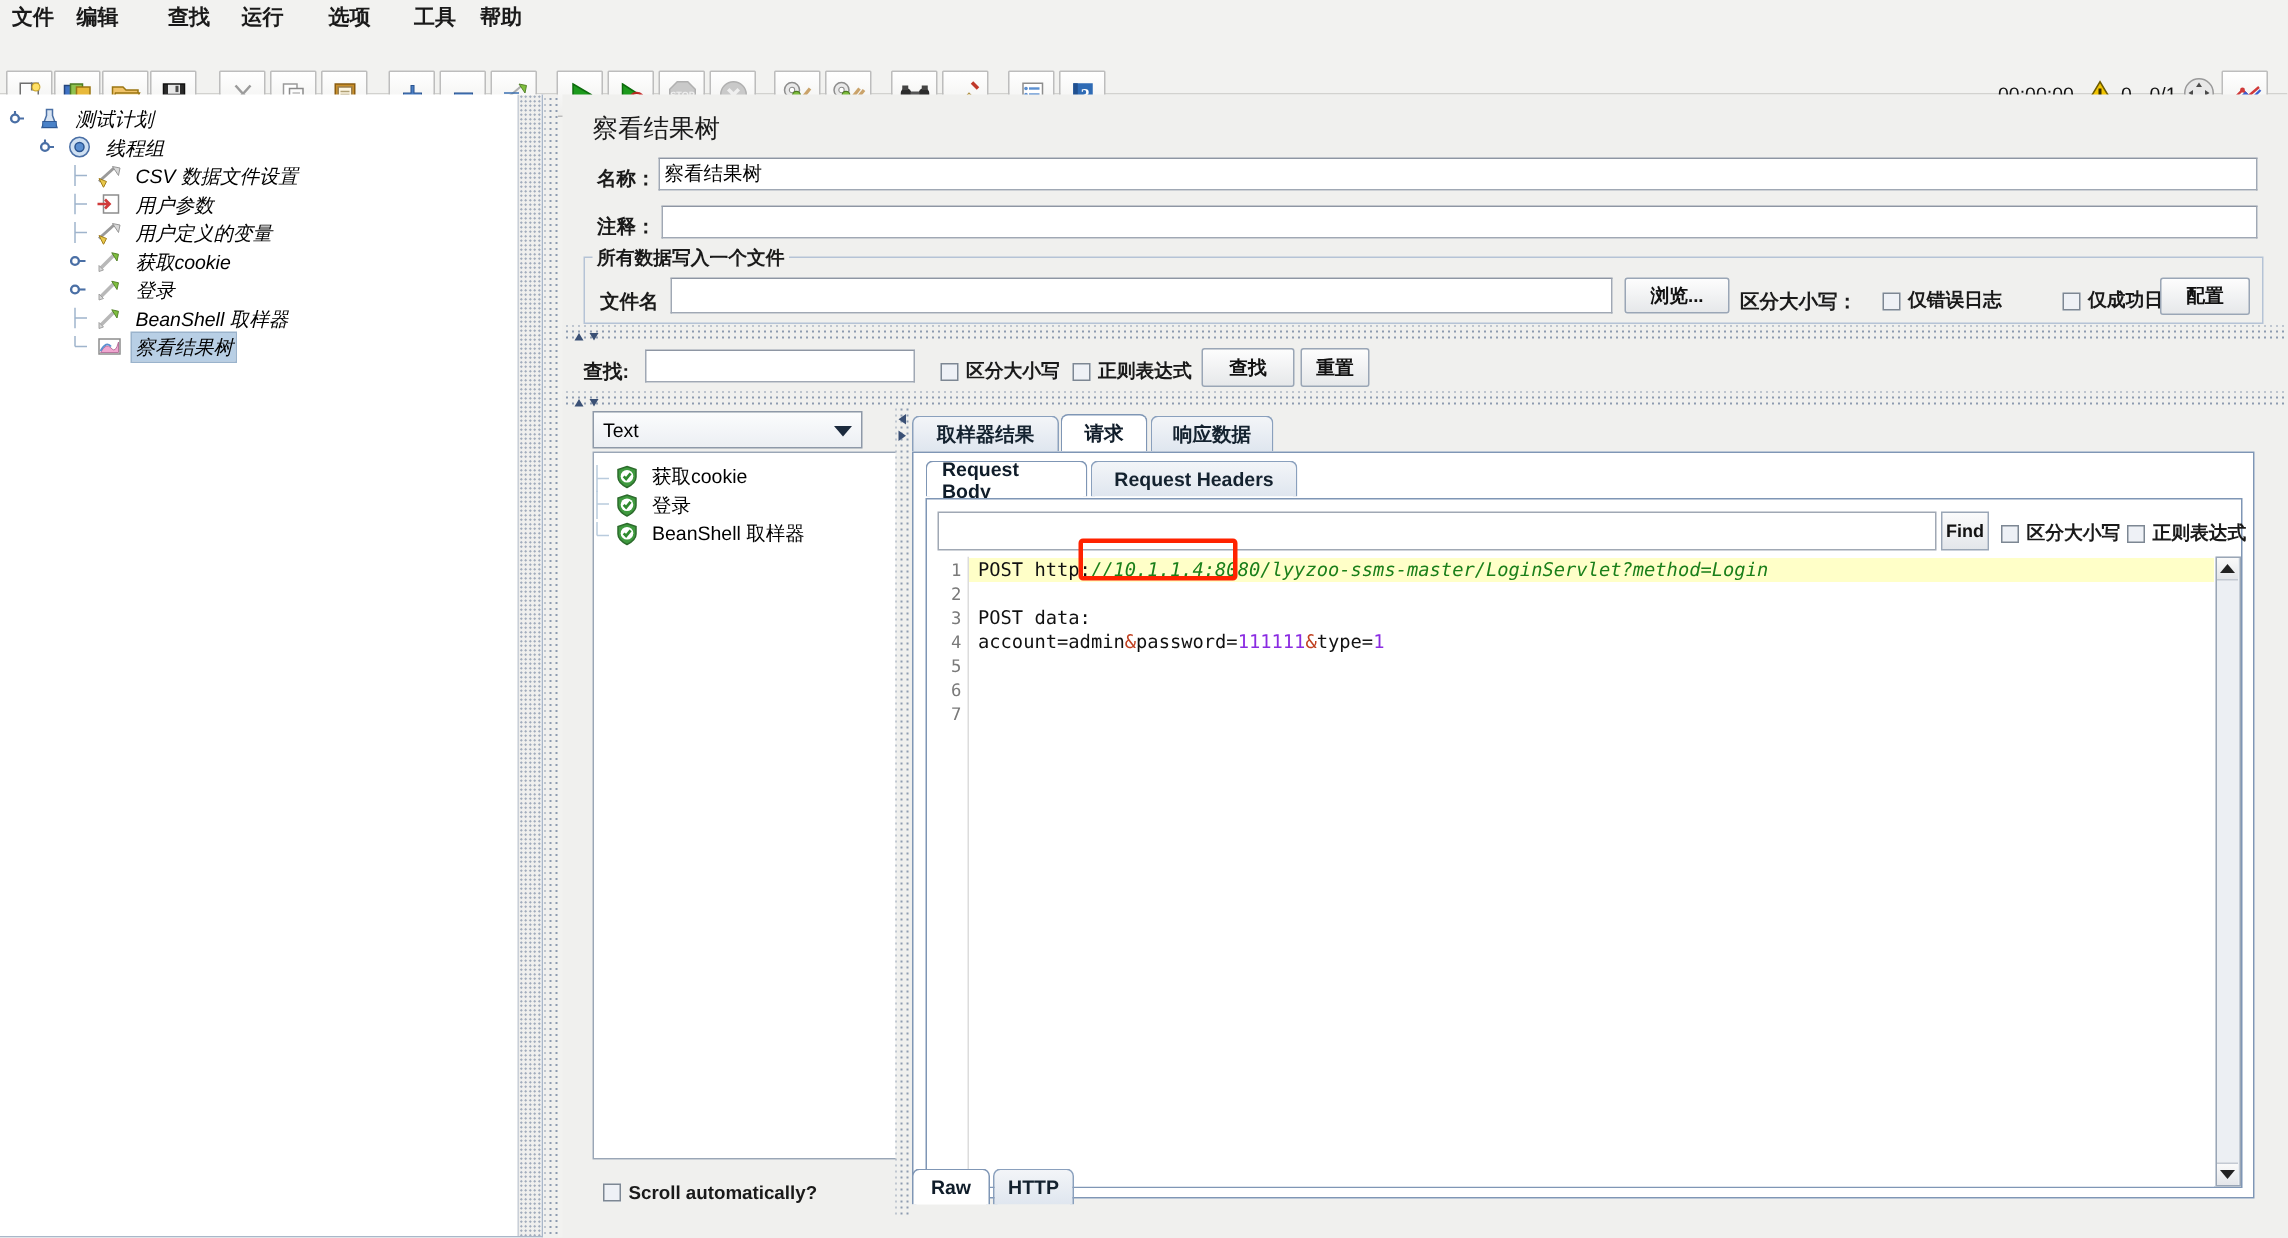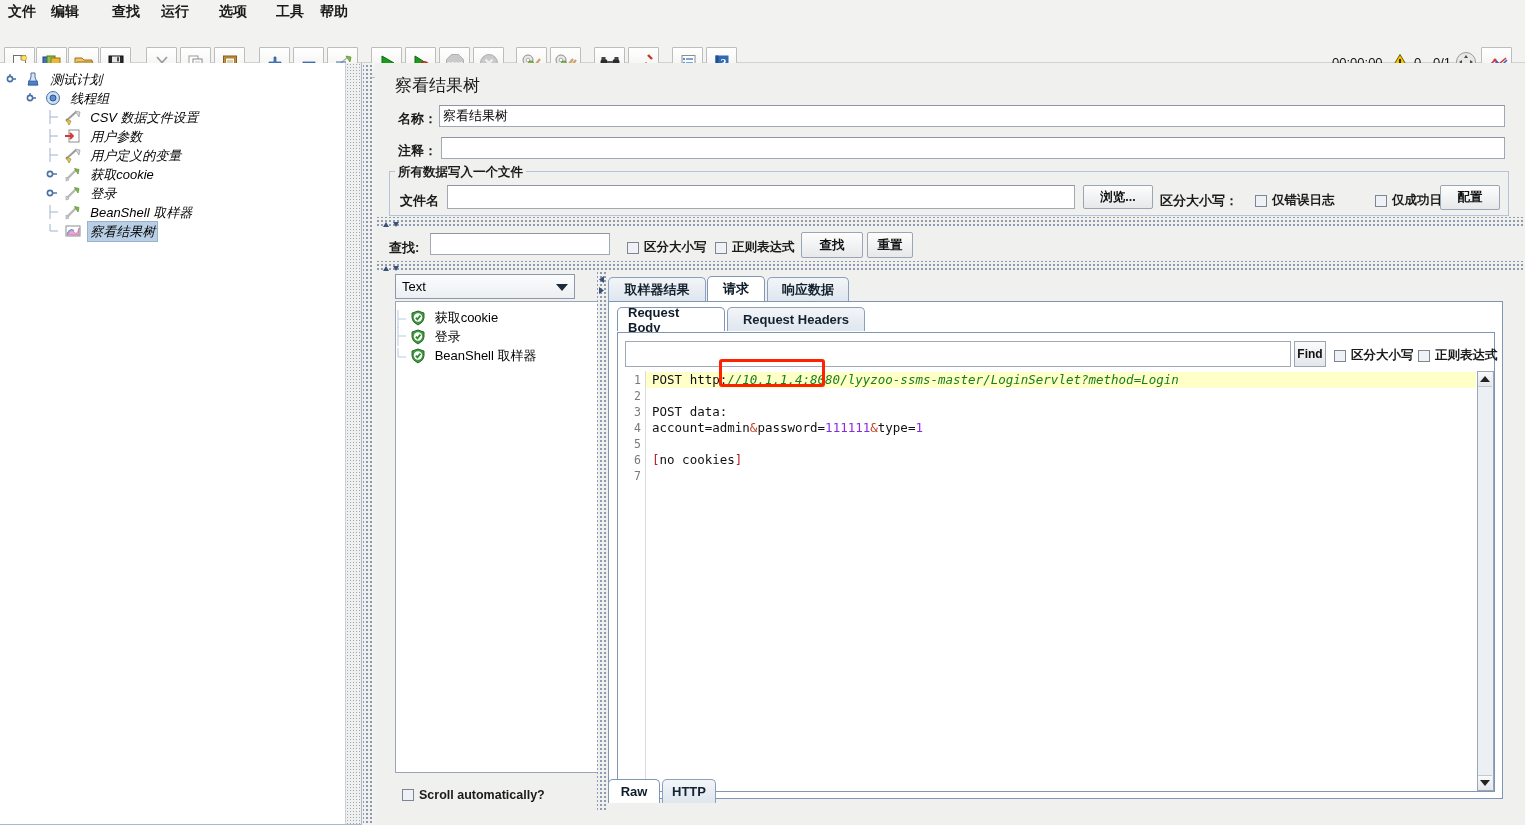--- a/index.html
+++ b/index.html
@@ -660,21 +660,20 @@
             <div class="ln">5</div>
             <div class="ln">6</div>
             <div class="ln">7</div>
           </div>
           <div class="codelines" style="top:1px">
             <div class="cl hl"><span>POST http:</span><span class="cm-url">//10.1.1.4:8080/lyyzoo-ssms-master/LoginServlet?method=Login</span></div>
             <div class="cl"> </div>
             <div class="cl"><span>POST data:</span></div>
             <div class="cl"><span>account=admin</span><span class="cm-amp">&amp;</span><span>password=</span><span class="cm-num">111111</span><span class="cm-amp">&amp;</span><span>type=</span><span class="cm-num">1</span></div>
             <div class="cl"> </div>
-            <div class="cl"><span class="cm-brk">[</span><span>no cookies</span><span class="cm-brk">]</span></div>
             <div class="cl"> </div>
           </div>
         </div>
 
         <div class="vscroll" style="left:859px;top:38px;width:17px;height:420px">
           <div class="ar up">
               <span class="tri-up"></span>
             </div>
           <div class="ar dn">
               <span class="tri-dn"></span>

